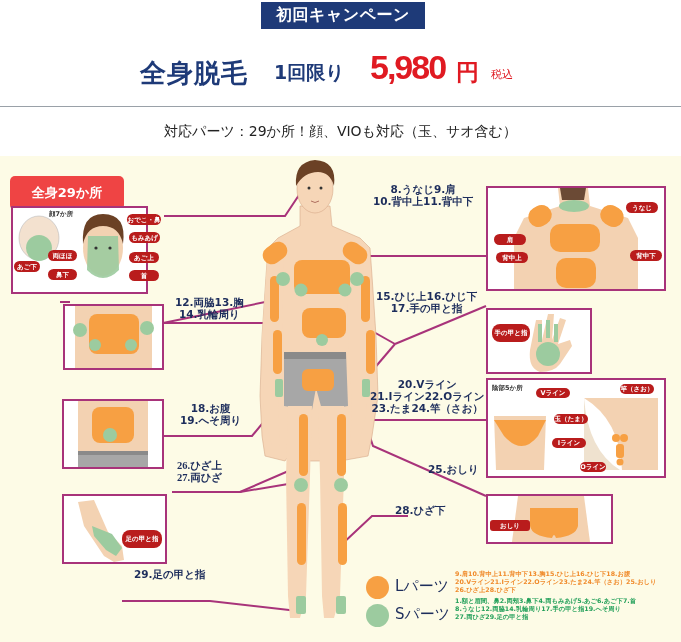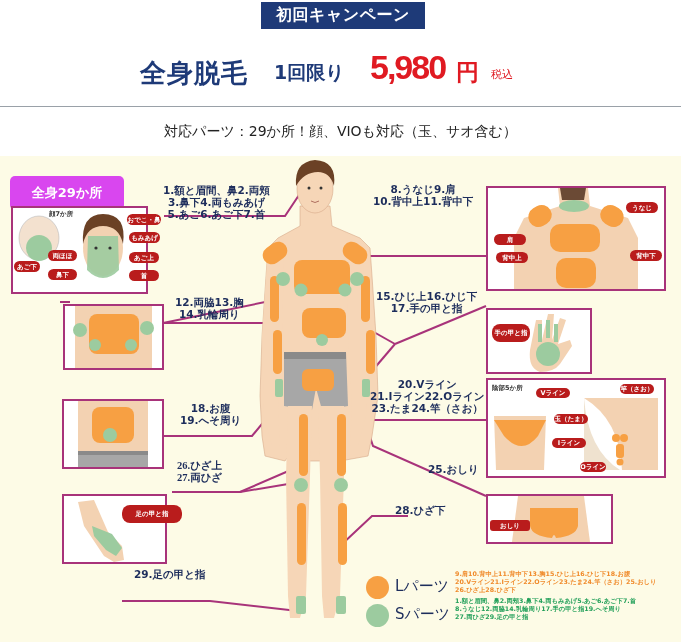--- a/index.html
+++ b/index.html
@@ -19,21 +19,21 @@
   .hl-tax { position: absolute; left: 491px; top: 19px; font-size: 11px; color: #e01a22; }
   .divider { position: absolute; left: 0; top: 106px; width: 681px; height: 1px; background: #9aa1a8; }
   .parts-text { position: absolute; left: 0; top: 123px; width: 681px; text-align: center; font-size: 14px; color: #222; }
 
   .panel { position: absolute; left: 0; top: 156px; width: 681px; height: 486px; background: #fdfbe6; overflow: hidden; }
 
   .svg-layer { position: absolute; left: 0; top: 0; width: 681px; height: 486px; }
 
   .total-pill {
     position: absolute; left: 10px; top: 20px; width: 114px; height: 34px;
-    background: #d946ef; border-radius: 5px; color: #fff; font-weight: bold; font-size: 13px;
+    background: #ef4444; border-radius: 5px; color: #fff; font-weight: bold; font-size: 13px;
     display: flex; align-items: center; justify-content: center;
   }
   .inset { position: absolute; background: #fff; border: 2px solid #a8337a; }
   .cap { position: absolute; font-size: 10.5px; font-weight: bold; color: #1d2d5c; line-height: 12px; text-align: center; white-space: nowrap; }
   .bubble {
     position: absolute; background: #b91c1c; color: #fff; font-size: 6.5px; font-weight: bold;
     border-radius: 8px; display: flex; align-items: center; justify-content: center; text-align: center; line-height: 8px;
   }
   .inset-title { position: absolute; font-size: 6.5px; font-weight: bold; color: #333; }
 
@@ -131,25 +131,20 @@
         <rect x="275" y="223" width="8" height="18" rx="2"></rect>
         <rect x="362" y="223" width="8" height="18" rx="2"></rect>
         <rect x="296" y="440" width="10" height="18" rx="2"></rect>
         <rect x="336" y="440" width="10" height="18" rx="2"></rect>
       </g>
     </g>
   </svg>
 
   <div class="total-pill">全身29か所</div>
 
-  <div class="cap" style="left:163px; top:28px;">
-    <div>1.額と眉間、鼻2.両頬</div>
-    <div>3.鼻下4.両もみあげ</div>
-    <div>5.あご6.あご下7.首</div>
-  </div>
 
   <div class="inset" style="left:11px; top:50px; width:137px; height:88px;">
     <svg width="149" height="84" viewBox="0 0 149 84">
       <ellipse cx="26" cy="30" rx="20" ry="22" fill="#f3e1cf" stroke="#bbb" stroke-width="0.6"></ellipse>
       <ellipse cx="26" cy="40" rx="13" ry="13" fill="#9ccb9f"></ellipse>
       <ellipse cx="90" cy="40" rx="20" ry="28" fill="#f3d2b2"></ellipse>
       <path d="M70,36 Q68,6 90,6 Q114,6 110,36 Q106,18 90,18 Q74,18 70,36 Z" fill="#6b4125"></path>
       <path d="M75,28 L105,28 L106,62 Q90,78 74,62 Z" fill="#9ccb9f" opacity="0.9"></path>
       <circle cx="83" cy="40" r="1.6" fill="#333"></circle>
       <circle cx="97" cy="40" r="1.6" fill="#333"></circle>
@@ -280,21 +275,21 @@
 
   <div class="cap" style="left:395px; top:348px;">
     <div>28.ひざ下</div>
   </div>
 
   <div class="inset" style="left:62px; top:338px; width:105px; height:70px;">
     <svg width="101" height="66" viewBox="0 0 101 66">
       <path d="M14,6 L30,4 L44,36 L58,50 L60,64 L50,66 L40,60 L20,30 Z" fill="#f3d2b2"></path>
       <path d="M28,30 L48,38 L58,52 L52,60 L42,54 L30,40 Z" fill="#9ccb9f"></path>
     </svg>
-    <div class="bubble" style="left:58px; top:9px; width:60px; height:18px;">足の甲と指</div>
+    <div class="bubble" style="left:58px; top:34px; width:40px; height:18px;">足の甲と指</div>
   </div>
 
   <div class="cap" style="left:134px; top:412px;">
     <div>29.足の甲と指</div>
   </div>
 
   <div class="legend-dot" style="left:366px; top:420px; background:#f7a043;"></div>
   <div class="legend-label" style="left:395px; top:421px;">Lパーツ</div>
   <div class="legend-desc" style="left:455px; top:414px; color:#f08a2a;">
     <div>9.肩10.背中上11.背中下13.胸15.ひじ上16.ひじ下18.お腹</div>

